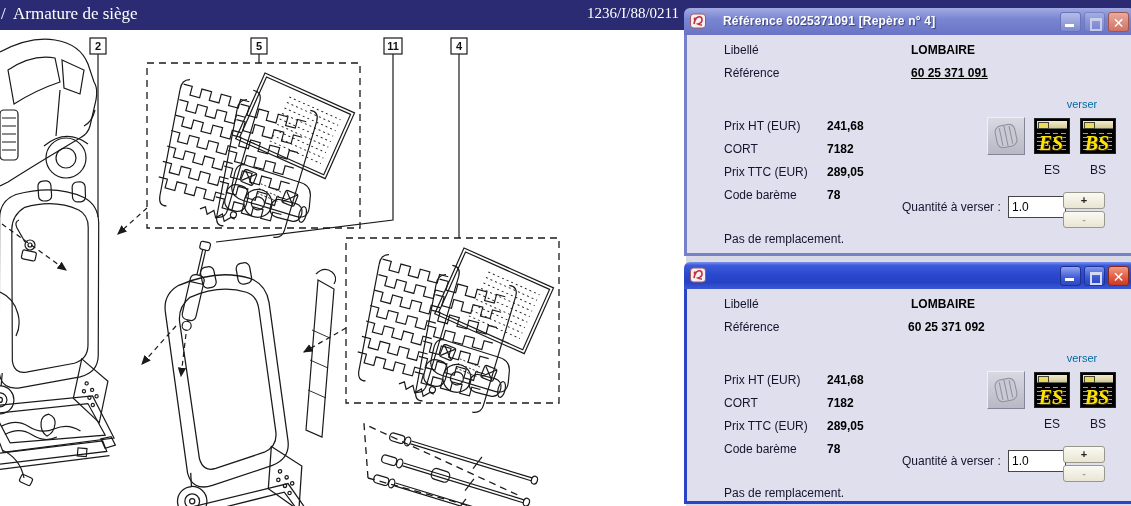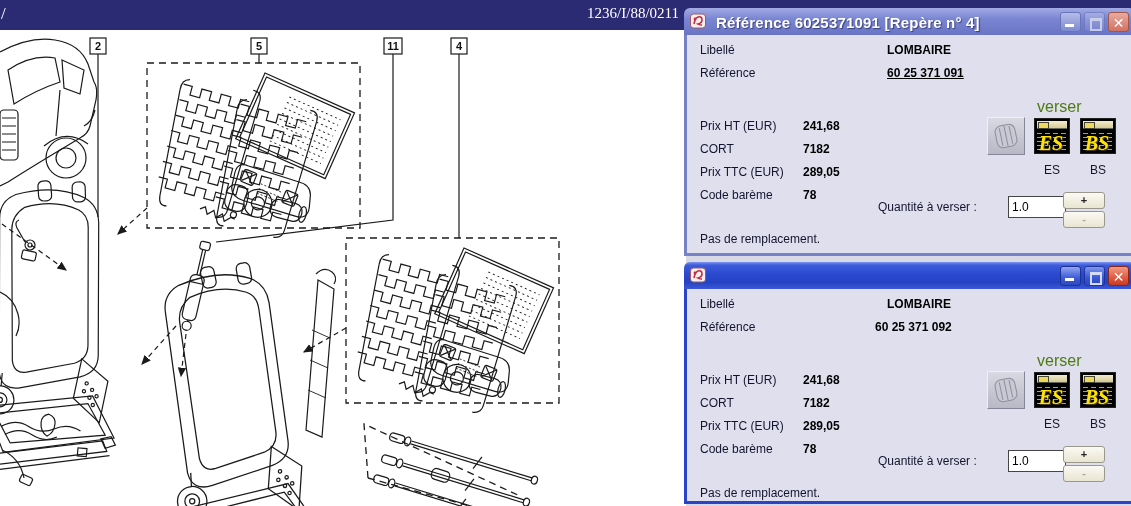--- a/index.html
+++ b/index.html
@@ -13,38 +13,38 @@
   
   .diagram-wrap{position:absolute;left:0;top:30px;width:686px;height:476px;background:#fff;}
   svg text.co{font:bold 11px "Liberation Sans",sans-serif;fill:#111;}
   .rightpane{position:absolute;left:684px;top:30px;width:447px;height:476px;background:#d9d9e6;}
   
   .window{position:absolute;left:684px;width:451px;}
   .titlebar{position:absolute;left:0;top:0;right:0;height:27px;border-radius:6px 6px 0 0;}
   .window.active .titlebar{background:linear-gradient(180deg,#7b93ee 0%,#3d5cdb 12%,#2a49cf 45%,#2443c4 75%,#3c58d4 100%);}
   .window.inactive .titlebar{background:linear-gradient(180deg,#a2abe2 0%,#7a86d2 40%,#6974c5 100%);}
   .titlebar .ticon{position:absolute;left:6px;top:5px;width:16px;height:16px;}
-  .titlebar .ttext{position:absolute;left:32px;top:6px;color:#fff;font-weight:bold;font-size:15px;
+  .titlebar .ttext{position:absolute;left:39px;top:6px;color:#fff;font-weight:bold;font-size:12px;
                    letter-spacing:.2px;text-shadow:1px 1px 1px rgba(0,0,40,.5);white-space:nowrap;}
   .wbtn{position:absolute;top:4px;width:21px;height:20px;border-radius:3px;box-sizing:border-box;}
   .btn-min{left:376px;}.btn-max{left:400px;}.btn-close{left:424px;}
   .active .btn-min,.active .btn-max{background:linear-gradient(#93a6f2,#3e5cd8 60%,#2d49c0);border:1px solid #1f3190;}
   .active .btn-max{opacity:.8;}
   .active .btn-close{background:linear-gradient(#f09a84,#e05a42 60%,#c63a22);border:1px solid #8c2715;}
   .inactive .btn-min,.inactive .btn-max{background:linear-gradient(#b4bde8,#7e8ad0);border:1px solid #6a74b8;}
   .inactive .btn-max{opacity:.6;}
   .inactive .btn-close{background:linear-gradient(#e8aaa0,#d07264);border:1px solid #a05648;}
   .btn-min i{position:absolute;left:4px;bottom:4px;width:9px;height:3px;background:#fff;}
   .btn-max i{position:absolute;left:5px;top:5px;width:8px;height:8px;border:2px solid #fff;border-top-width:3px;}
   .btn-close i{position:absolute;left:0;top:1px;width:100%;text-align:center;color:#fff;
                font:bold 14px/18px "DejaVu Sans",sans-serif;font-style:normal;}
   .win-body{position:absolute;left:0;right:0;top:27px;bottom:0;background:#dfdfee;box-sizing:border-box;}
   .window.active .win-body{border:3px solid #2944c6;border-top:none;}
   .window.inactive .win-body{border:3px solid #7682c8;border-top:none;}
-  .fld{position:absolute;font-size:12px;color:#14142e;white-space:nowrap;}
+  .fld{position:absolute;font-size:12px;color:#14142e;white-space:nowrap;margin-left:24px;}
   .val{font-weight:bold;color:#000;}
   .qty-input{position:absolute;left:321px;top:161px;width:50px;height:18px;border:1px solid #454545;
              background:#fff;font:12px "Liberation Sans",sans-serif;padding:1px 3px;color:#000;}
   .spin{position:absolute;left:376px;width:42px;height:17px;background:linear-gradient(#fbfaf3,#e9e5d2);
         border:1px solid #9a988c;border-radius:3px;font:bold 11px/15px "Liberation Sans",sans-serif;
         text-align:center;color:#222;padding:0;}
   .spin.plus{top:157px;}
   .spin.minus{top:176px;color:#a8a69a;}
   
   .grayicon{position:absolute;left:300px;top:82px;width:38px;height:38px;
@@ -55,29 +55,30 @@
   .tariff .strip{position:absolute;left:2px;top:2px;right:2px;height:7px;
                  background:linear-gradient(#f2ecd2,#d5ca92);border-bottom:1px solid #665;}
   .tariff .stamp{position:absolute;left:3px;top:3px;width:9px;height:5px;background:#ecd95e;border:1px solid #443;}
   .tariff .rows{position:absolute;left:2px;top:11px;right:2px;bottom:2px;
                 background:repeating-linear-gradient(180deg,#000 0 3px,#b9a437 3px 4px),#000;}
   .tariff .rows:after{content:"";position:absolute;inset:0;
                 background:repeating-linear-gradient(90deg,transparent 0 5px,#000 5px 8px);}
   .tariff .letters{position:absolute;left:0;right:2px;bottom:-2px;text-align:center;color:#ffe20a;
                    font:italic bold 20px "Liberation Serif",serif;text-shadow:1px 1px 0 #4a3c00;z-index:2;}
   .iconlabel{position:absolute;top:128px;width:36px;text-align:center;font-size:12px;color:#14142e;}
-  .verser{position:absolute;left:350px;top:63px;width:90px;text-align:left;font-size:16px;color:#4d7c0f;}
+  .verser{position:absolute;left:350px;top:63px;width:90px;text-align:center;font-size:11px;color:#0369a1;}
 </style>
 </head>
 <body>
 
 <div class="screen">
 
   <div class="topbar">
     <span class="slash">/</span>
+    <span class="title">Armature de siège</span>
     <span class="code">1236/I/88/0211</span>
   </div>
 
   <div class="rightpane"></div>
 
   <div class="diagram-wrap">
   <svg width="686" height="476" viewBox="0 0 686 476">
     <defs>
       <marker id="ah" orient="auto" markerWidth="9" markerHeight="8" refX="7" refY="3.5">
         <path d="M0 0 L8 3.5 L0 7 Z" fill="#1a1a1a" stroke="none"></path>
@@ -356,21 +357,21 @@
           <i></i>
         </div>
       <div class="wbtn btn-close">
           <i>✕</i>
         </div>
     </div>
     <div class="win-body">
       <span class="fld" style="left:13px;top:8px;">Libellé</span>
       <span class="fld val" style="left:200px;top:8px;">LOMBAIRE</span>
       <span class="fld" style="left:13px;top:31px;">Référence</span>
-      <span class="fld val" style="left:188px;top:31px;">60 25 371 092</span>
+      <span class="fld val" style="left:197px;top:31px;">60 25 371 092</span>
 
       <span class="fld" style="left:13px;top:84px;">Prix HT (EUR)</span>
       <span class="fld val" style="left:116px;top:84px;">241,68</span>
       <span class="fld" style="left:13px;top:107px;">CORT</span>
       <span class="fld val" style="left:116px;top:107px;">7182</span>
       <span class="fld" style="left:13px;top:130px;">Prix TTC (EUR)</span>
       <span class="fld val" style="left:116px;top:130px;">289,05</span>
       <span class="fld" style="left:13px;top:153px;">Code barème</span>
       <span class="fld val" style="left:116px;top:153px;">78</span>
 

